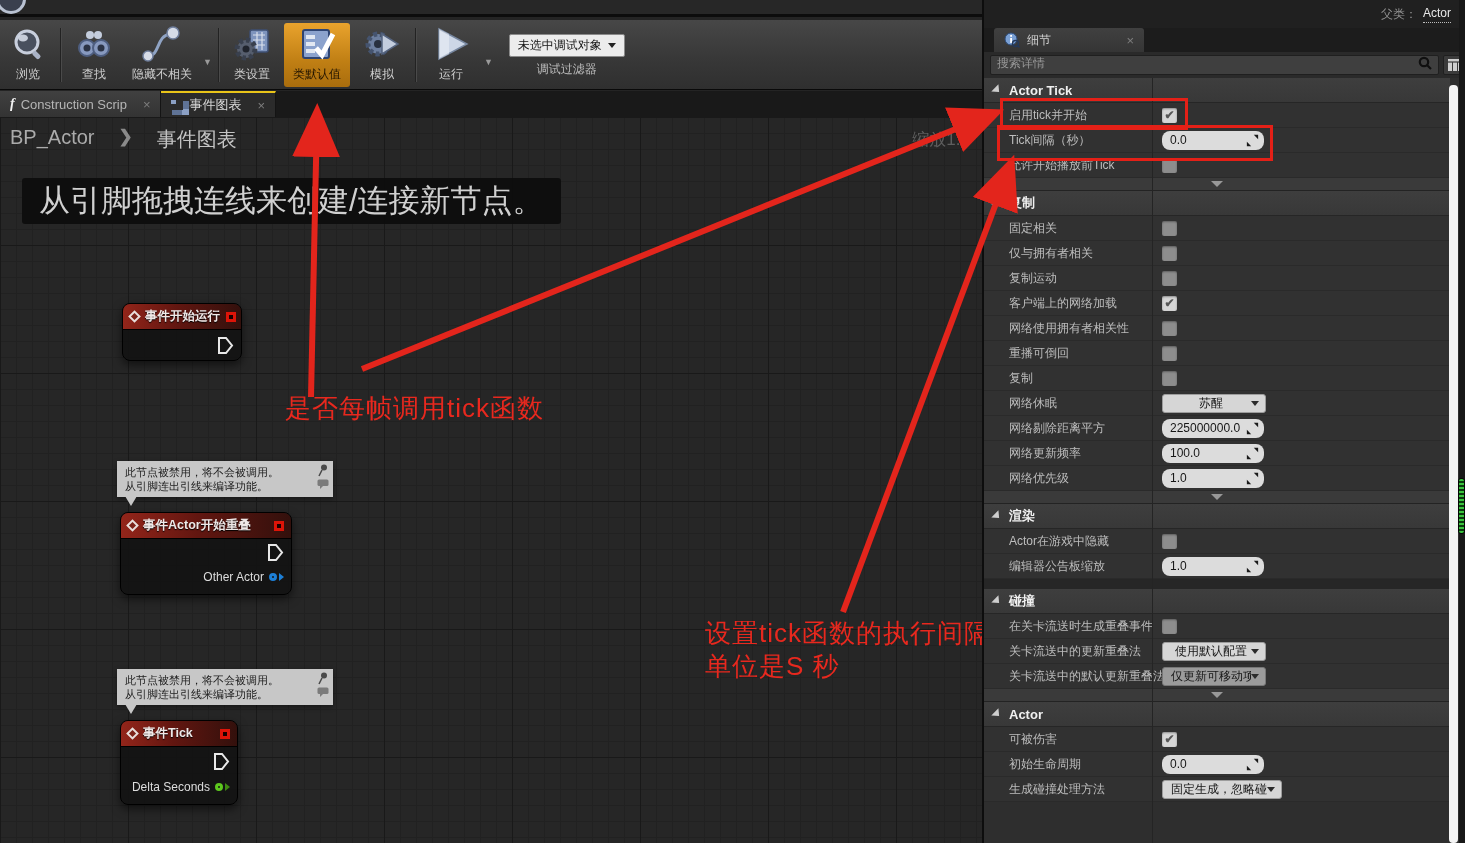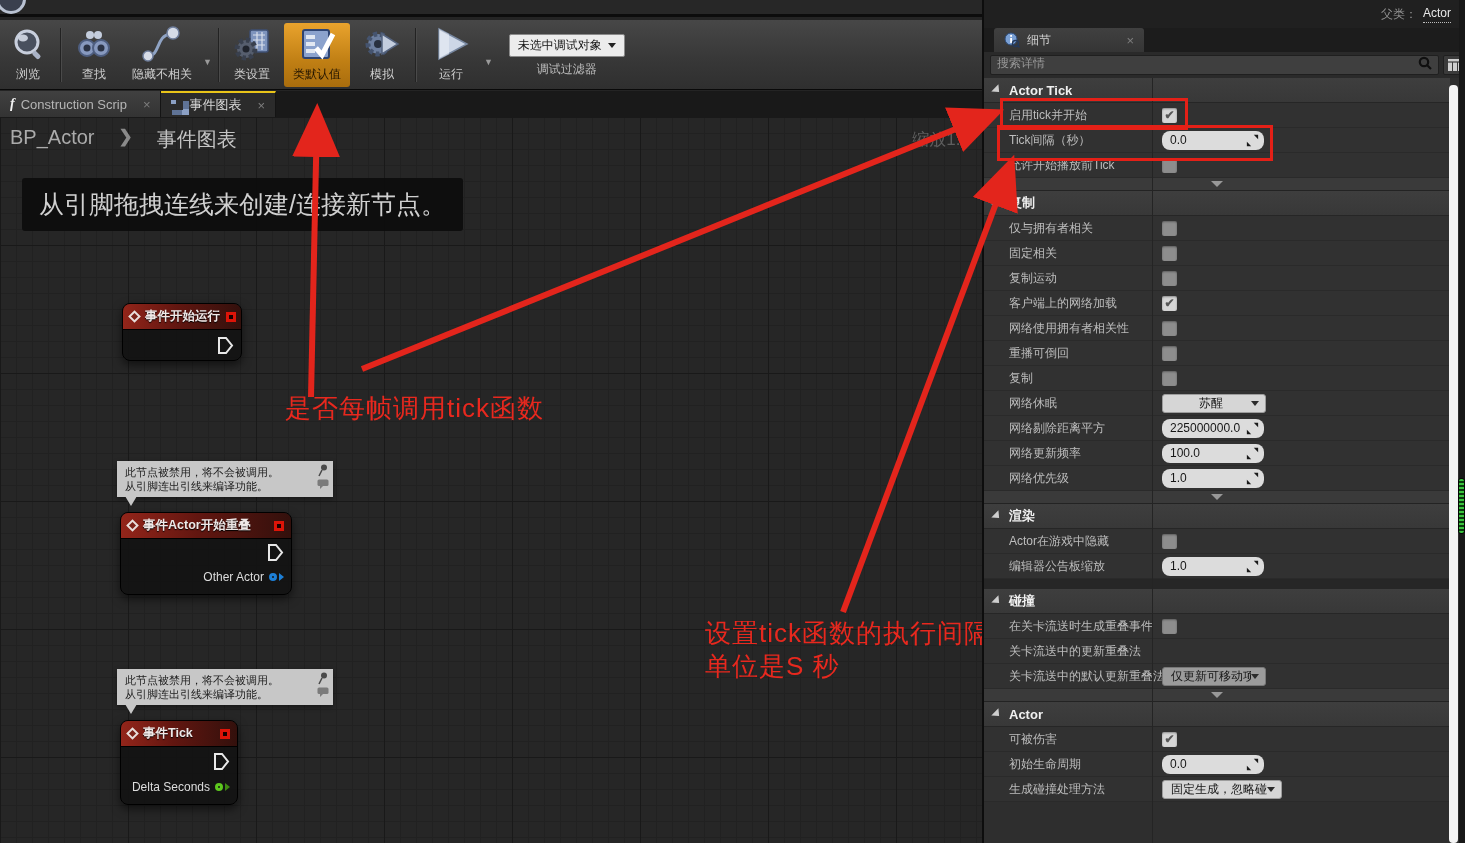--- a/index.html
+++ b/index.html
@@ -48,21 +48,21 @@
       linear-gradient(#212121 1px, transparent 1px),
       linear-gradient(90deg,#212121 1px, transparent 1px);
     background-size:128px 128px,128px 128px,16px 16px,16px 16px; }
   .breadcrumb { position:absolute; left:10px; top:9px; font-size:20px; color:#ababab; display:flex; gap:24px; }
   .bc-sep { color:#8a8a8a; font-size:17px; font-weight:bold; }
   .bc-sep::after { content:"❯"; }
   .bc-current { color:#c4c4c4; }
   .zoom-label { position:absolute; right:12px; top:11px; font-size:17px; color:#5e5e5e; }
 
   .graph-tooltip { position:absolute; left:22px; top:61px; background:rgba(13,13,13,0.93); border-radius:3px;
-    padding:10px 17px; font-size:25px; color:#d0d0d0; white-space:nowrap; }
+    padding:2px 17px; font-size:31px; color:#d0d0d0; white-space:nowrap; }
 
   .bp-node { position:absolute; border-radius:8px; background:rgba(19,19,19,0.95);
     border:1px solid #000; box-shadow:0 4px 10px rgba(0,0,0,0.55); }
   .node-header { height:26px; border-radius:7px 7px 0 0; display:flex; align-items:center; padding:0 7px;
     background:linear-gradient(90deg,#93251a 0%,#621610 45%,#33100c 100%); border-bottom:1px solid #000; }
   .node-title { font-size:12.5px; font-weight:bold; color:#efe9e8; text-shadow:0 1px 1px #000; margin-left:6px; white-space:nowrap; flex:1; }
   .diamond-icon { width:9px; height:9px; border:2px solid #e9dedb; background:#7c231a; transform:rotate(45deg); flex:none; }
   .red-square-icon { width:10px; height:10px; border:3px solid #dd1408; background:#190000; flex:none; margin-left:6px; }
   .exec-pin { position:absolute; right:7px; }
   .pin-row { position:absolute; right:7px; display:flex; align-items:center; gap:5px; }
@@ -401,27 +401,27 @@
       </div>
       <div class="expander">
           <span class="exp-tri"></span>
         </div>
 
       <div class="dheader">
         <span class="hdr-tri"></span>
         <span class="hdr-title">复制</span>
       </div>
       <div class="drow">
+          <span class="dlabel">固定相关</span>
+          <span class="dval">
+            <span class="cb"></span>
+          </span>
+        </div>
+      <div class="drow">
           <span class="dlabel">仅与拥有者相关</span>
-          <span class="dval">
-            <span class="cb"></span>
-          </span>
-        </div>
-      <div class="drow">
-          <span class="dlabel">固定相关</span>
           <span class="dval">
             <span class="cb"></span>
           </span>
         </div>
       <div class="drow">
           <span class="dlabel">复制运动</span>
           <span class="dval">
             <span class="cb"></span>
           </span>
         </div>
@@ -523,20 +523,26 @@
         <span class="hdr-title">碰撞</span>
       </div>
       <div class="drow">
           <span class="dlabel">在关卡流送时生成重叠事件</span>
           <span class="dval">
             <span class="cb"></span>
           </span>
         </div>
       <div class="drow">
         <span class="dlabel">关卡流送中的更新重叠法</span>
+        <span class="dval">
+          <span class="dd">
+            <span class="dd-val">使用默认配置</span>
+            <span class="dd-caret"></span>
+          </span>
+        </span>
       </div>
       <div class="drow">
         <span class="dlabel">关卡流送中的默认更新重叠法</span>
         <span class="dval">
           <span class="dd disabled">
             <span class="dd-val">仅更新可移动项</span>
             <span class="dd-caret"></span>
           </span>
         </span>
       </div>

